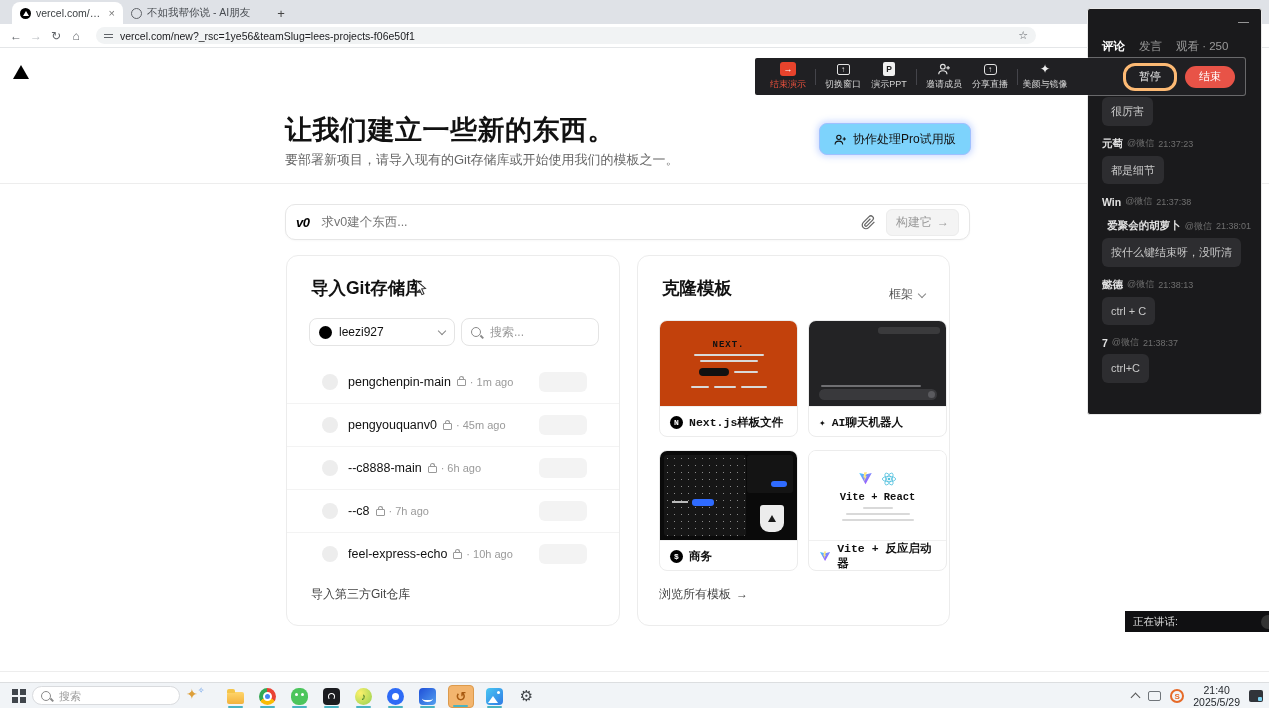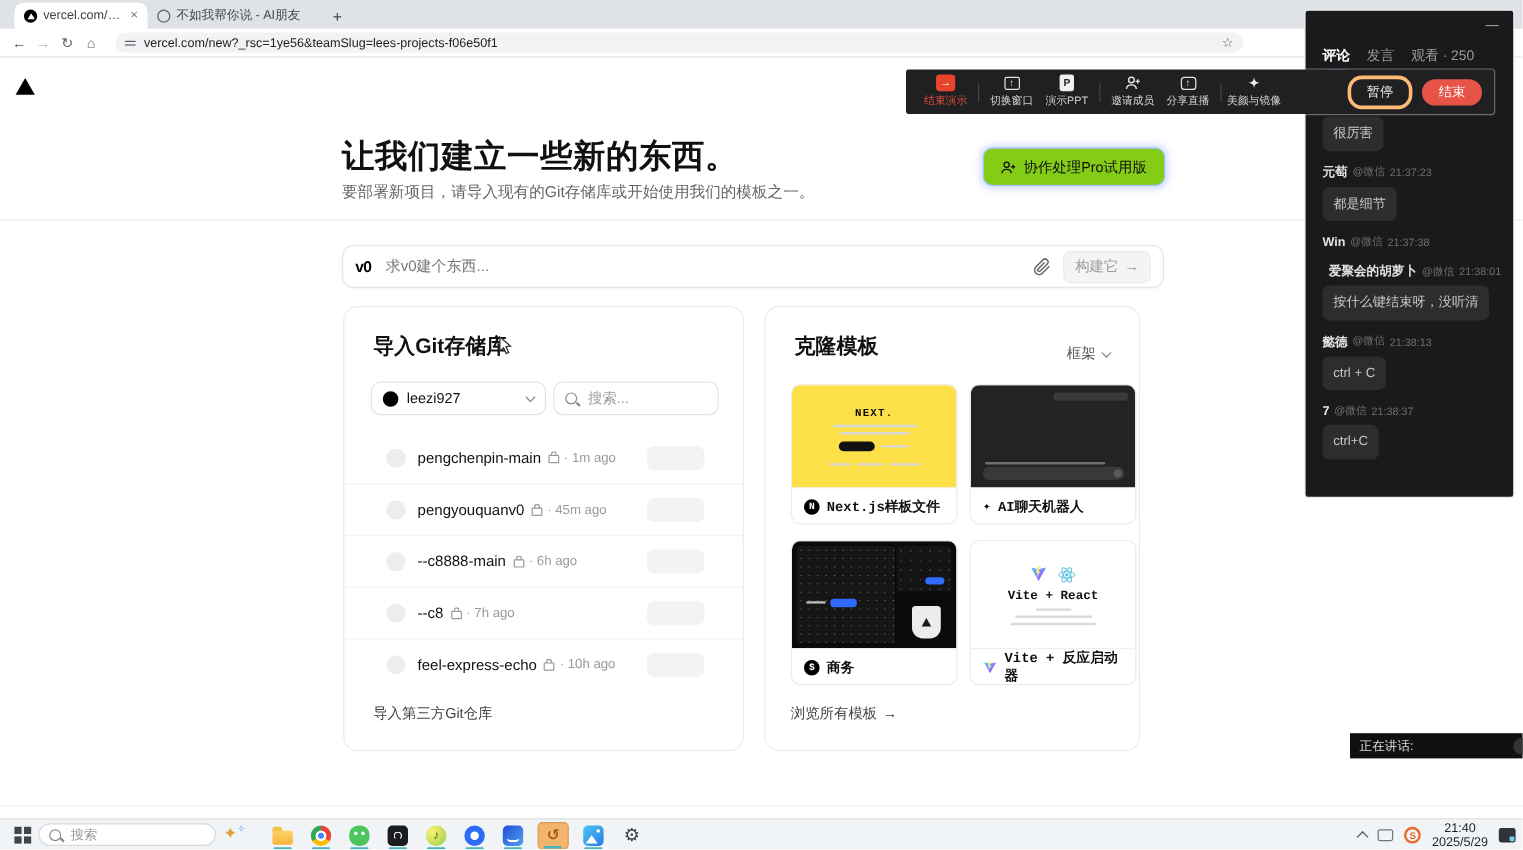--- a/index.html
+++ b/index.html
@@ -24,23 +24,23 @@
   .tune{display:flex;flex-direction:column;gap:2px;}
   .tune i{display:block;width:9px;height:1px;background:#5f6368;}
   .url{font-size:10.5px;color:#202124;flex:1;white-space:nowrap;overflow:hidden;}
   .star{font-size:11px;color:#5f6368;}
 
   
   .hairline{position:absolute;left:0;width:1269px;height:1px;background:#ededed;}
   .vlogo{position:absolute;left:13px;top:65px;width:0;height:0;border-left:8px solid transparent;border-right:8px solid transparent;border-bottom:14px solid #000;}
   .h1{position:absolute;left:285px;top:112px;font-size:27px;font-weight:700;color:#111;letter-spacing:.5px;}
   .sub{position:absolute;left:285px;top:151px;font-size:13px;color:#666;}
-  .collab{position:absolute;left:819px;top:123px;height:30px;background:#84cc16;border:1px solid #9fc0ff;border-radius:8px;display:flex;align-items:center;gap:6px;padding:0 14px;font-size:12px;color:#111;box-shadow:0 0 6px 2px rgba(80,130,255,.28);}
+  .collab{position:absolute;left:819px;top:123px;height:30px;background:#7dd3fc;border:1px solid #9fc0ff;border-radius:8px;display:flex;align-items:center;gap:6px;padding:0 14px;font-size:12px;color:#111;box-shadow:0 0 6px 2px rgba(80,130,255,.28);}
   .v0bar{position:absolute;left:285px;top:204px;width:685px;height:36px;border:1px solid #e6e6e6;border-radius:10px;background:#fff;display:flex;align-items:center;box-sizing:border-box;padding:0 10px;gap:10px;box-shadow:0 1px 2px rgba(0,0,0,.03);}
-  .v0logo{font-size:13px;font-weight:800;color:#000;letter-spacing:-.5px;}
+  .v0logo{font-size:13px;font-weight:800;color:#000;letter-spacing:-.5px;font-style:italic;}
   .v0ph{font-size:12.5px;color:#999;border:none;outline:none;flex:1;background:transparent;font-family:inherit;}
   .buildbtn{height:25px;background:#f4f4f4;border:1px solid #ececec;border-radius:6px;display:flex;align-items:center;gap:5px;padding:0 9px;font-size:12px;color:#9a9a9a;}
   .card{position:absolute;background:#fff;border:1px solid #ececec;border-radius:12px;box-sizing:border-box;}
   .card-import{left:286px;top:255px;width:334px;height:371px;}
   .card-tpl{left:637px;top:255px;width:313px;height:371px;font-family:Liberation Mono, monospace;}
   .card h2{position:absolute;left:24px;top:20px;margin:0;font-size:17.5px;font-weight:700;color:#111;}
   .cursor-svg{position:absolute;left:128px;top:24px;}
   .select{position:absolute;top:62px;height:28px;border:1px solid #e4e4e4;border-radius:8px;display:flex;align-items:center;gap:7px;padding:0 9px;box-sizing:border-box;font-size:12px;color:#111;}
   .sel-account{left:22px;width:146px;}
   .searchbox{left:174px;width:138px;}
@@ -63,21 +63,21 @@
   .fw{position:absolute;right:24px;top:30px;display:flex;align-items:center;gap:6px;font-size:12px;color:#555;}
   .tplgrid{position:absolute;left:21px;top:64px;width:290px;}
   .tpl{position:absolute;width:139px;border:1px solid #ececec;border-radius:8px;overflow:hidden;background:#fff;box-sizing:border-box;}
   .tpl1{left:0;top:0;height:117px;} .tpl2{left:149px;top:0;height:117px;}
   .tpl3{left:0;top:130px;height:121px;} .tpl4{left:149px;top:130px;height:121px;}
   .tpl .prev{height:85px;position:relative;overflow:hidden;}
   .tpl3 .prev,.tpl4 .prev{height:89px;}
   .tpl .lbl{height:30px;border-top:1px solid #f0f0f0;display:flex;align-items:center;gap:6px;padding:0 10px;font-size:11.5px;font-weight:600;color:#111;}
   .dotlogo{width:13px;height:13px;border-radius:50%;background:#000;color:#fff;font-size:8px;font-weight:700;display:flex;align-items:center;justify-content:center;flex:none;}
   
-  .prev-next{display:flex;flex-direction:column;align-items:center;justify-content:center;gap:4px;background:#fde047;}
+  .prev-next{display:flex;flex-direction:column;align-items:center;justify-content:center;gap:4px;background:#c2410c;}
   .nextword{font-size:9px;font-weight:800;letter-spacing:1px;color:#111;}
   .gbar{height:2px;background:#d9d9d9;border-radius:1px;}
   .npillrow{display:flex;gap:5px;align-items:center;margin-top:2px;}
   .npill{width:30px;height:8px;border-radius:4px;background:#111;}
   
   .prev-ai{background:#232325;}
   .ai-toppill{position:absolute;top:6px;right:6px;width:62px;height:7px;border-radius:3px;background:#3a3a3c;}
   .ai-weather{position:absolute;left:18px;top:17px;width:104px;height:42px;border-radius:6px;background:linear-gradient(135deg,#4b8ef8,#3674e8);padding:4px 6px;box-sizing:border-box;}
   .ai-sun{width:11px;height:11px;border-radius:50%;background:#ffd542;display:inline-block;vertical-align:middle;}
   .ai-temp{color:#fff;font-size:9px;font-weight:700;margin-left:3px;vertical-align:middle;}

